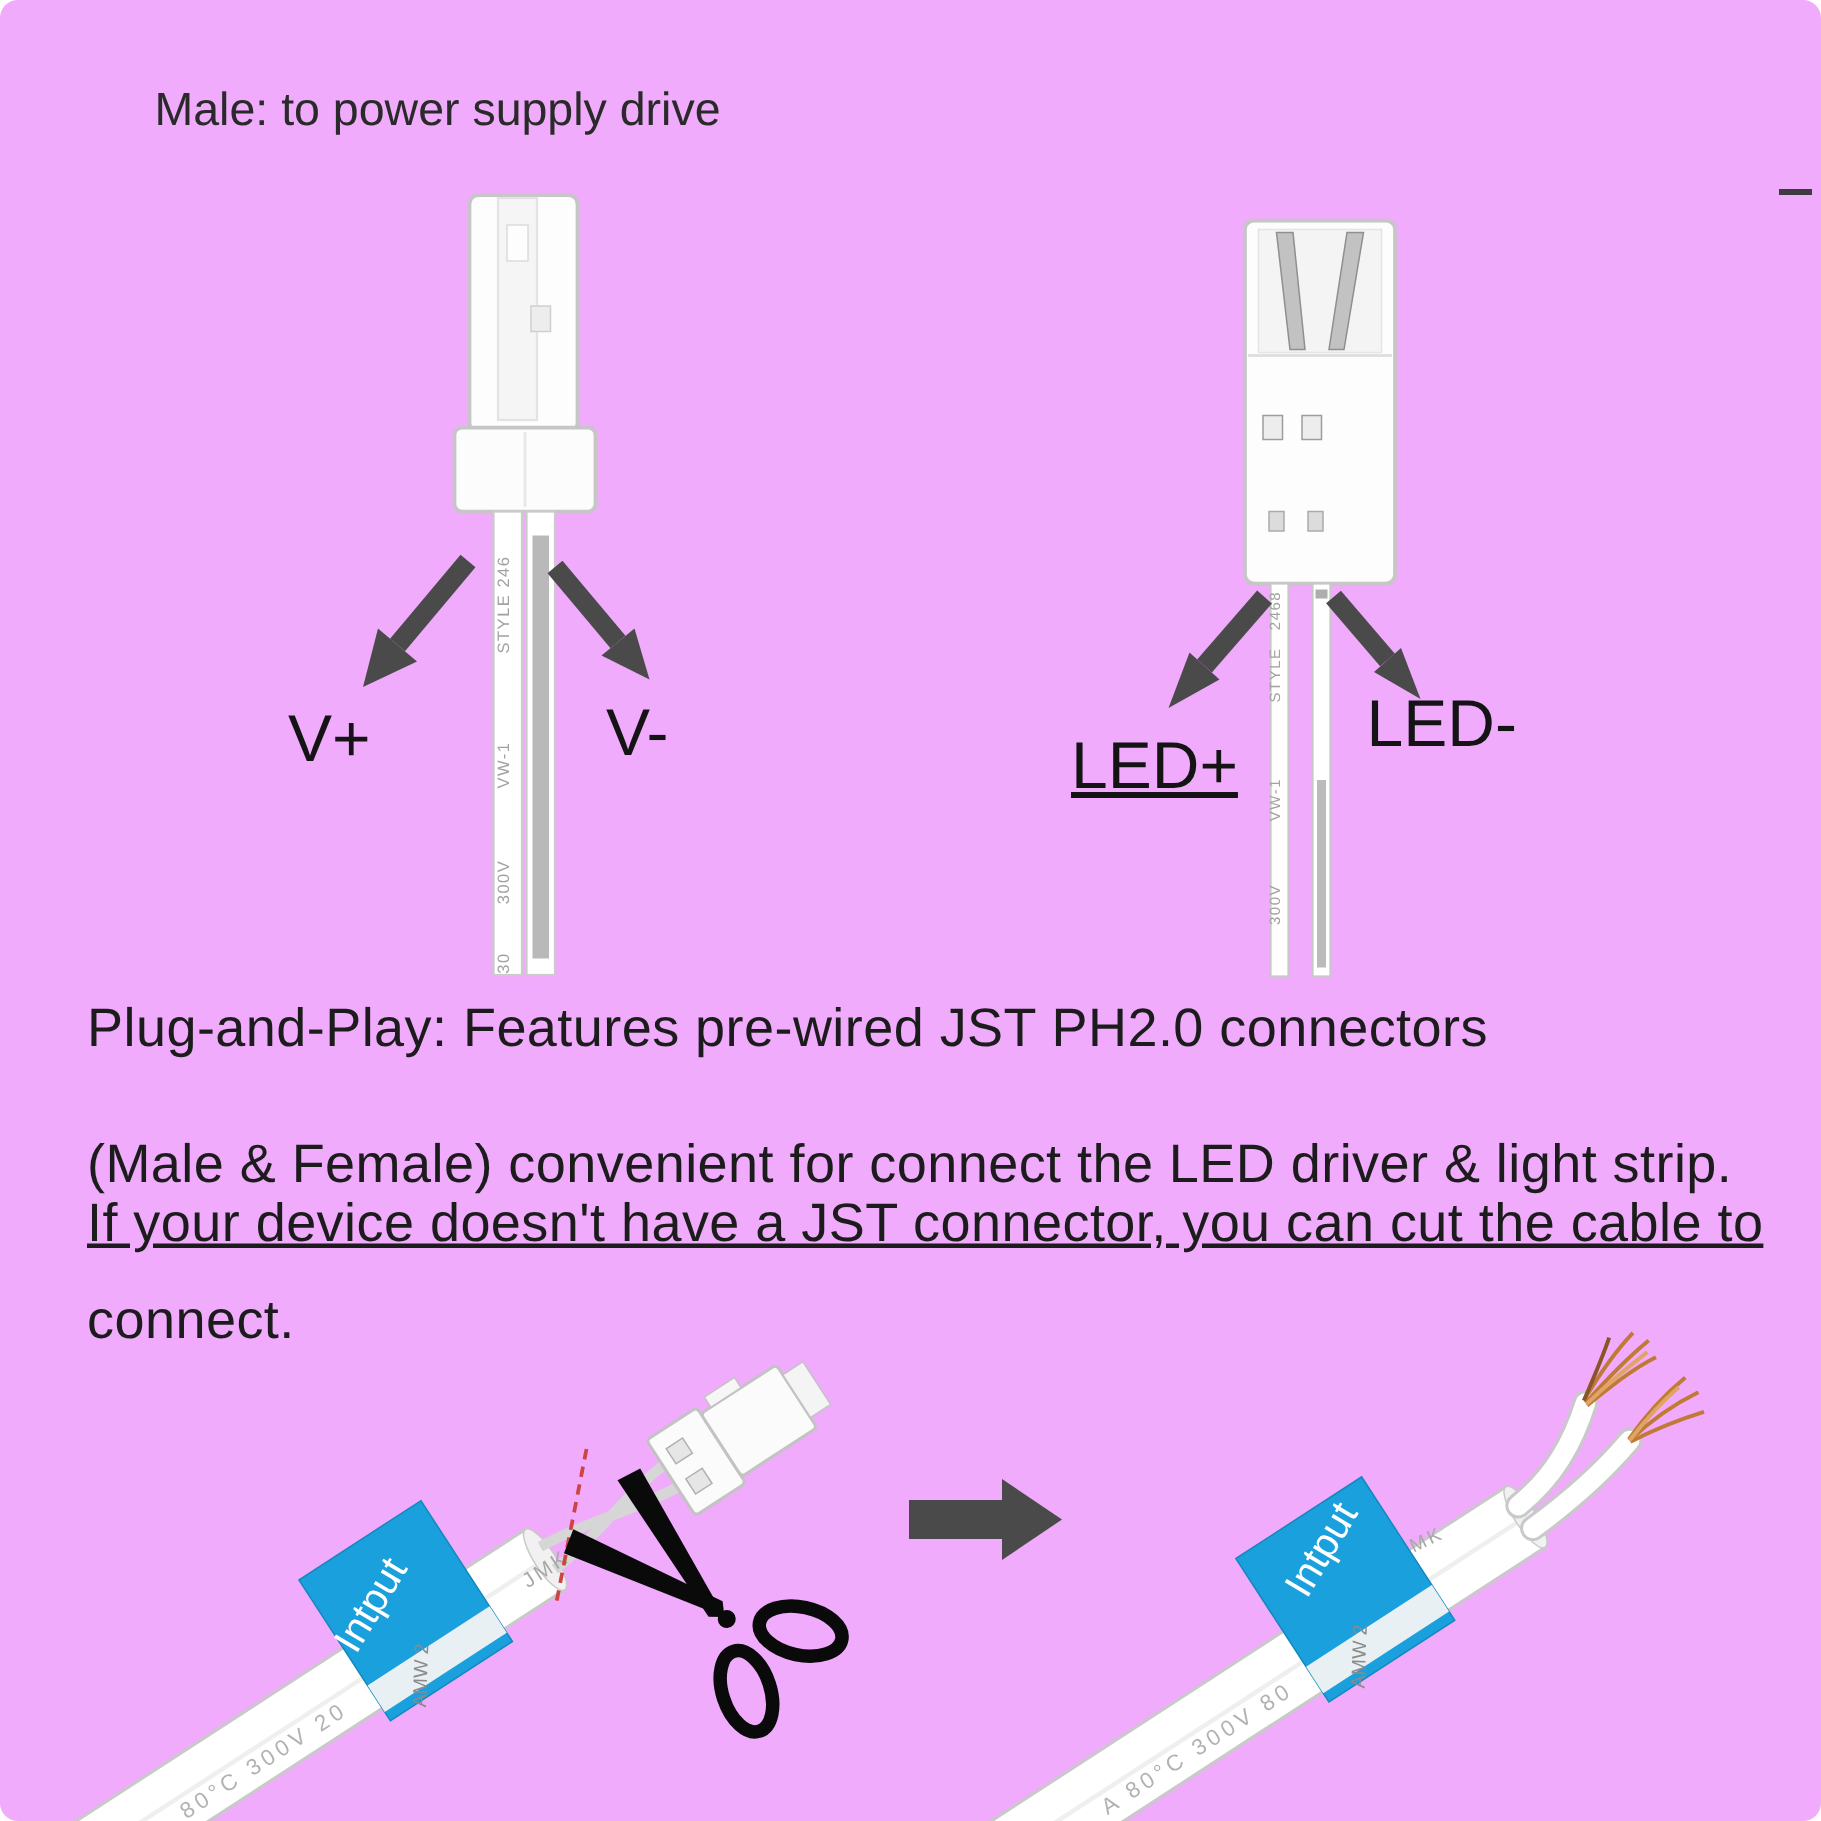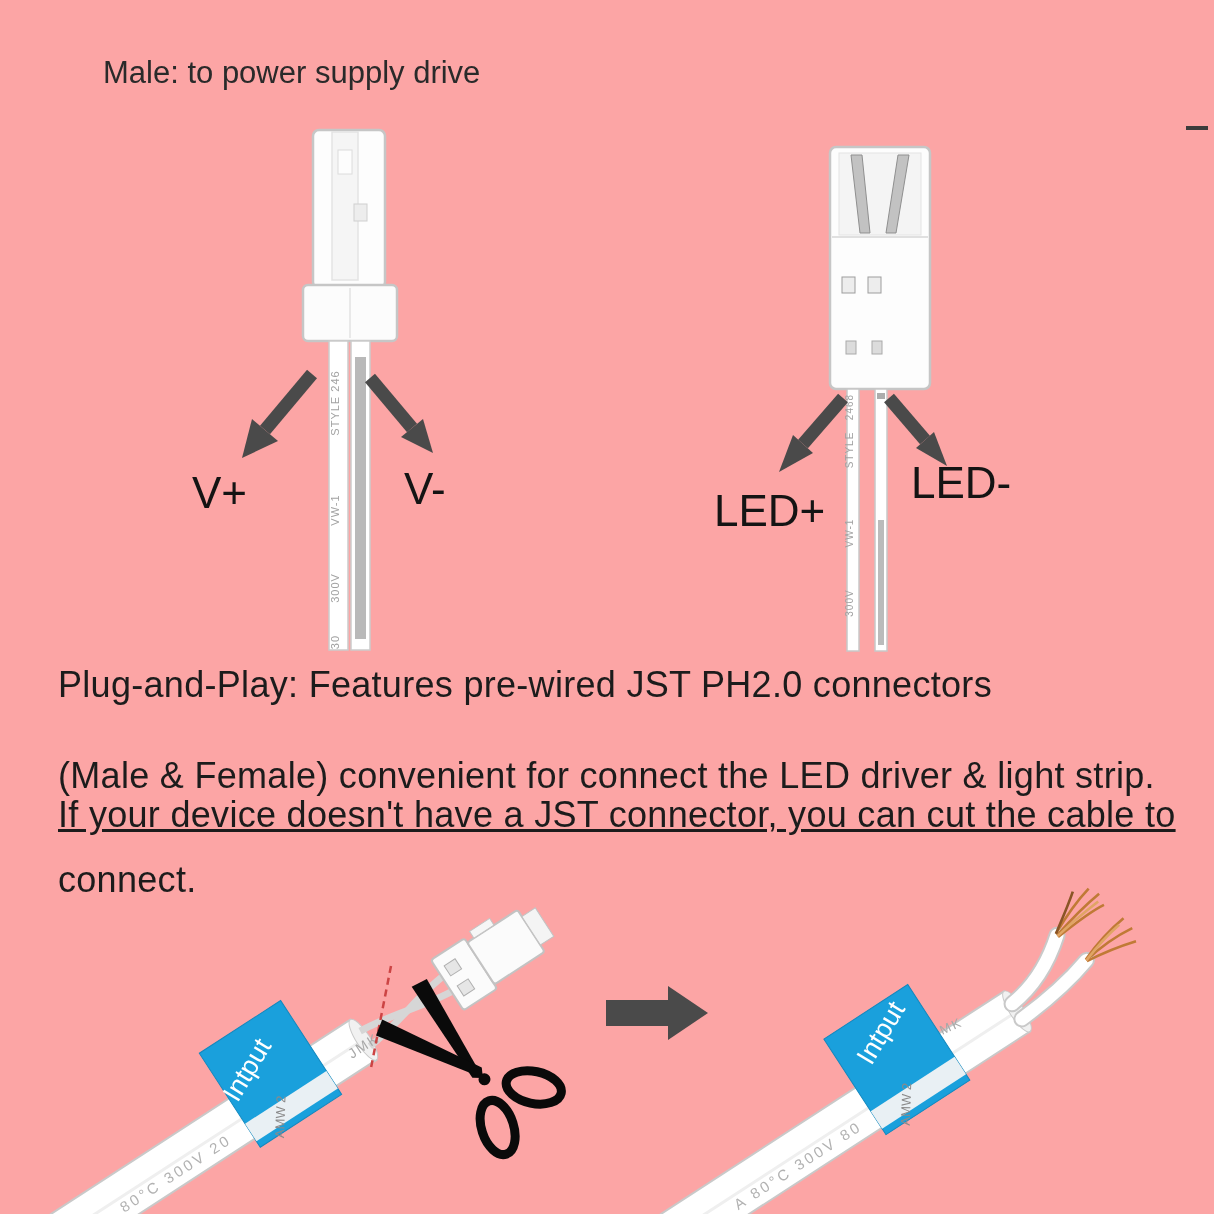--- a/index.html
+++ b/index.html
@@ -1,35 +1,35 @@
 <!DOCTYPE html>
 <html><head>
 <meta charset="utf-8">
 <style>
   html,body{margin:0;padding:0;background:#ffffff;}
   #stage{
-    position:relative;width:1214px;height:1214px;background:#fca5a5;
-    overflow:hidden;font-family:"Liberation Sans", sans-serif;color:#1c1c1c;
+    position:relative;width:1214px;height:1214px;background:#f0abfc;
+    overflow:hidden;font-family:"Liberation Sans", sans-serif;color:#1c1c1c;border-radius:12px;
   }
   .abs{position:absolute;}
   .heading{font-size:31px;color:#2a2a2a;white-space:nowrap;}
   .polarity{font-size:44px;color:#141414;white-space:nowrap;}
   .para{font-size:36px;color:#1c1c1c;white-space:nowrap;letter-spacing:0.3px;}
   svg text{font-family:"Liberation Sans", sans-serif;}
 </style>
 </head>
 <body>
 
 <div id="stage">
 
   <div class="abs heading" style="left:103px;top:55px;">Male: to power supply drive</div>
 
   <div class="abs polarity" style="left:192px;top:468px;">V+</div>
   <div class="abs polarity" style="left:404px;top:464px;">V-</div>
-  <div class="abs polarity" style="left:714px;top:486px;">LED+</div>
+  <div class="abs polarity" style="left:714px;top:486px;text-decoration:underline;">LED+</div>
   <div class="abs polarity" style="left:911px;top:458px;">LED-</div>
 
   <div class="abs para" style="left:58px;top:664px;">Plug-and-Play: Features pre-wired JST PH2.0 connectors</div>
   <div class="abs para" style="left:58px;top:729px;margin-top:26px;">(Male &amp; Female) convenient for connect the LED driver &amp; light strip.</div>
   <div class="abs para" style="left:58px;top:794px;text-decoration:underline;">If your device doesn't have a JST connector, you can cut the cable to</div>
   <div class="abs para" style="left:58px;top:859px;">connect.</div>
 
   <svg class="abs" style="left:0;top:0;" width="1214" height="1214" viewBox="0 0 1214 1214">
 
     <rect x="1186" y="126" width="22" height="4" fill="#3c3c3c"></rect>

